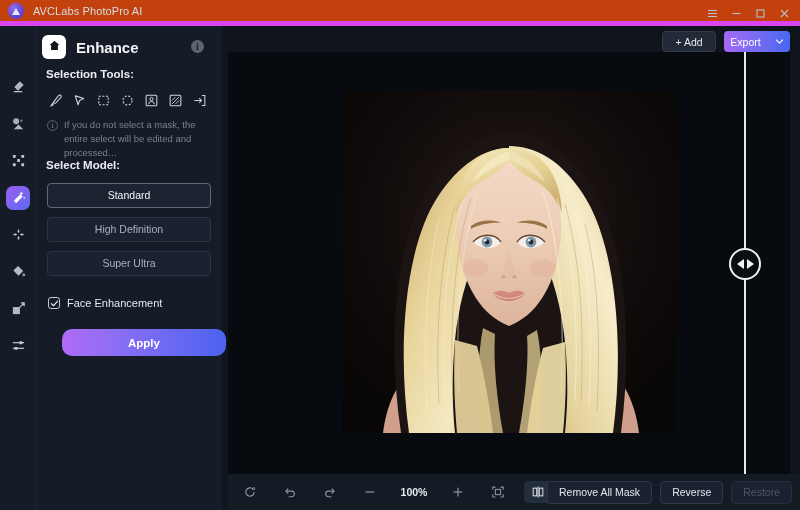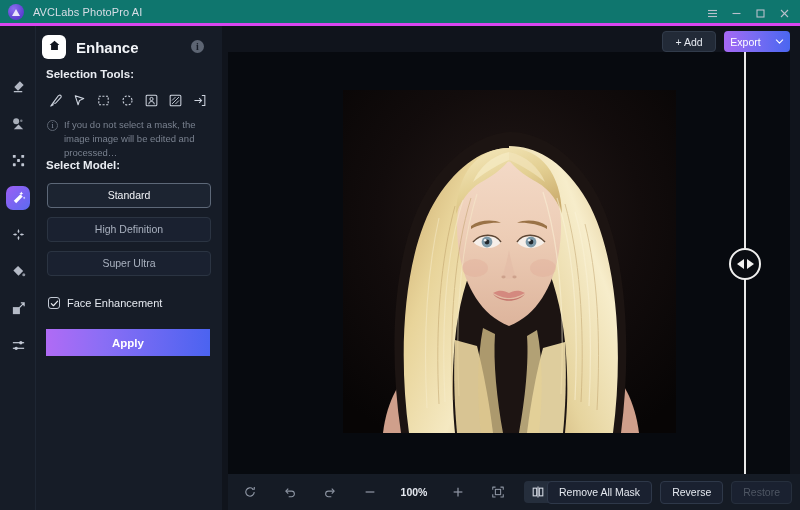--- a/index.html
+++ b/index.html
@@ -13,23 +13,23 @@
   #app {
     position: relative;
     width: 800px; height: 510px;
     background: #10141c;
   }
 
   
   .titlebar {
     position: absolute; top: 0; left: 0;
     width: 800px; height: 26px;
-    background: #0f766e;
+    background: #c2410c;
     display: flex; align-items: center;
-    border-bottom: 3px solid #d946ef;
+    border-bottom: 5px solid #d946ef;
   }
   .logo {
     width: 16px; height: 16px; border-radius: 50%;
     margin-left: 8px;
     background: radial-gradient(circle at 35% 30%, #8b6ef0, #5b3fd0 70%);
     position: relative; flex: none;
   }
   .logo::after {
     content: ""; position: absolute;
     left: 4px; top: 5px;
@@ -160,22 +160,22 @@
   .chk {
     width: 12px; height: 12px; border-radius: 3px;
     border: 1px solid #c3c9d4; color: #e8ebf1;
     display: flex; align-items: center; justify-content: center;
     flex: none;
   }
   .chk svg { display: block; }
   .chk-label { font-size: 11px; color: #e4e8ef; }
 
   .apply-btn {
-    display: block; width: 164px; height: 27px; margin-top: 20px; margin-left: 2px;
-    border: none; border-radius: 0;
+    display: block; width: 164px; height: 27px; margin-top: 20px; margin-left: 18px;
+    border: none; border-radius: 10px;
     background: linear-gradient(90deg, #b06bf5 0%, #8a6ef5 35%, #4b63f0 100%);
     color: #ffffff; font-size: 11.5px; font-weight: 600;
     font-family: "Liberation Sans", sans-serif;
   }
 
   
   .topactions {
     position: absolute; right: 10px; top: 31px;
     display: flex; align-items: center; gap: 8px;
   }
@@ -436,21 +436,21 @@
         <div class="tool">
           <svg width="15" height="15" viewBox="0 0 16 16">
               <path d="M10.5 2.6 h3.2 v10.8 h-3.2" fill="none" stroke="currentColor" stroke-width="1.1"></path>
               <path d="M2.6 8 h7.4 M7.6 5.4 L10.3 8 L7.6 10.6" fill="none" stroke="currentColor" stroke-width="1.1" stroke-linejoin="round"></path>
             </svg>
         </div>
       </div>
 
       <div class="hintbox">
         <div class="hint-icon">i</div>
-        <div class="hint-text">If you do not select a mask, the image image will be edited and processed…</div>
+        <div class="hint-text">If you do not select a mask, the entire select will be edited and processed…</div>
       </div>
 
       <div class="section-label">Select Model:</div>
 
       <button class="model-btn selected">Standard</button>
       <button class="model-btn">High Definition</button>
       <button class="model-btn">Super Ultra</button>
 
       <div class="checkrow">
         <span class="chk">

